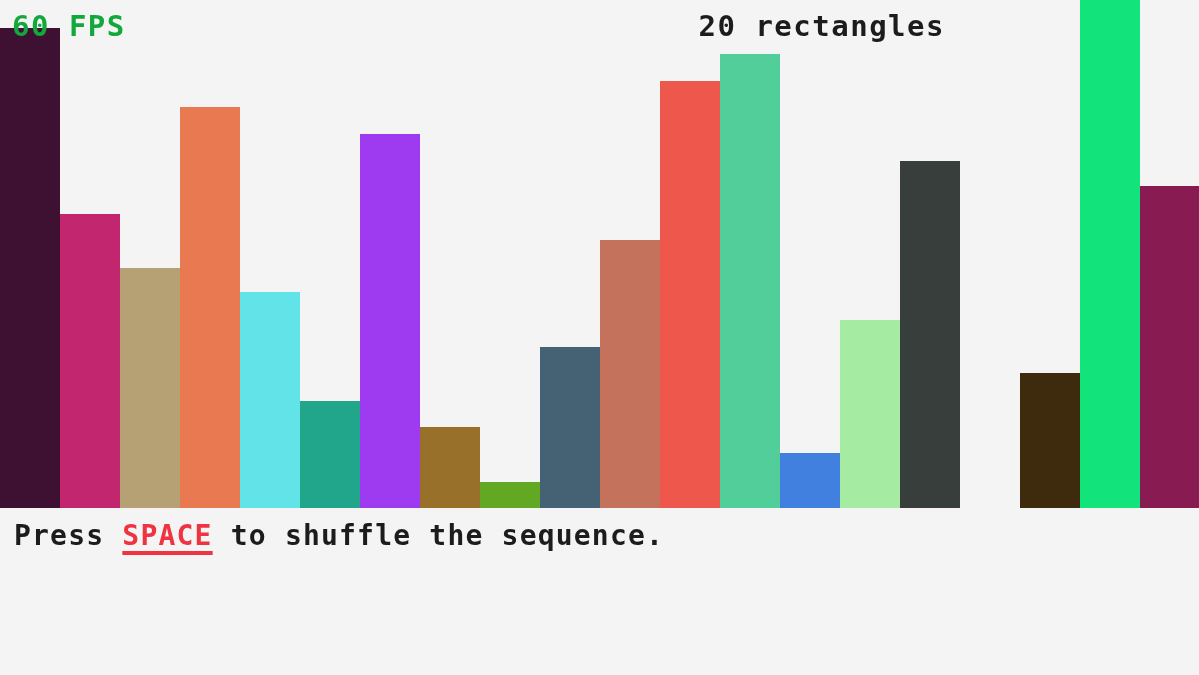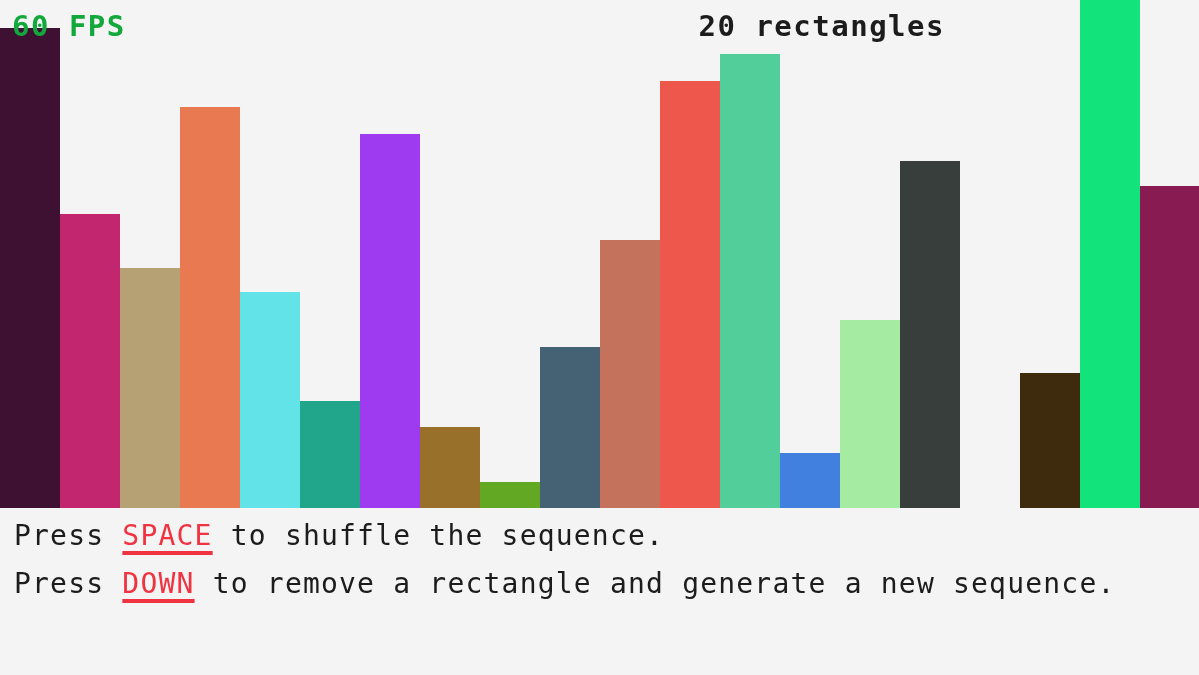--- a/index.html
+++ b/index.html
@@ -62,21 +62,21 @@
     top: 508px;
     width: 1199px;
     height: 167px;
     background: #f4f4f4;
     padding: 14px 0 0 14px;
     box-sizing: border-box;
   }
   .instr-line {
     font-family: "DejaVu Sans Mono", monospace;
     font-size: 28px;
-    font-weight: 400;
+    font-weight: 700;
     letter-spacing: 1.2px;
     color: #1c1c1c;
     line-height: 1;
     margin-bottom: 20px;
     white-space: nowrap;
   }
   .key {
     color: #ef3340;
     text-decoration: underline;
     text-decoration-thickness: 4px;
@@ -109,16 +109,15 @@
       <div class="bar" style="left: 1080px; width: 60px; height: 518px; background: rgb(18, 227, 122);"></div>
       <div class="bar" style="left: 1140px; width: 60px; height: 322px; background: rgb(136, 27, 82);"></div>
     </div>
 
   <div class="hud" id="fps">60 FPS</div>
 
   <div class="hud" id="count">20 rectangles</div>
 
   <div id="instructions">
       <div class="instr-line"><span>Press </span><span class="key">SPACE</span><span> to shuffle the sequence.</span></div>
-      <div class="instr-line"><span>Press </span><span class="key">DOWN</span><span> to remove a rectangle and generate a new sequence.</span></div>
     </div>
 
 </div>
 
 </body></html>

